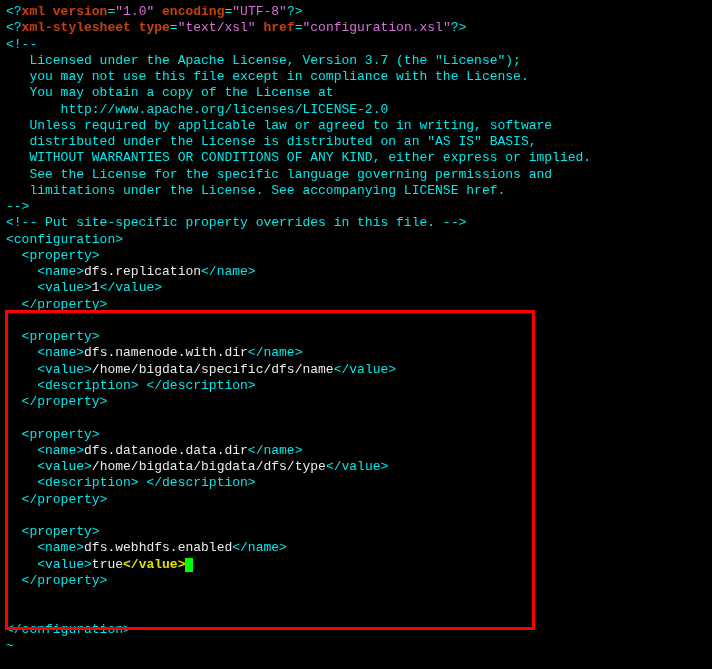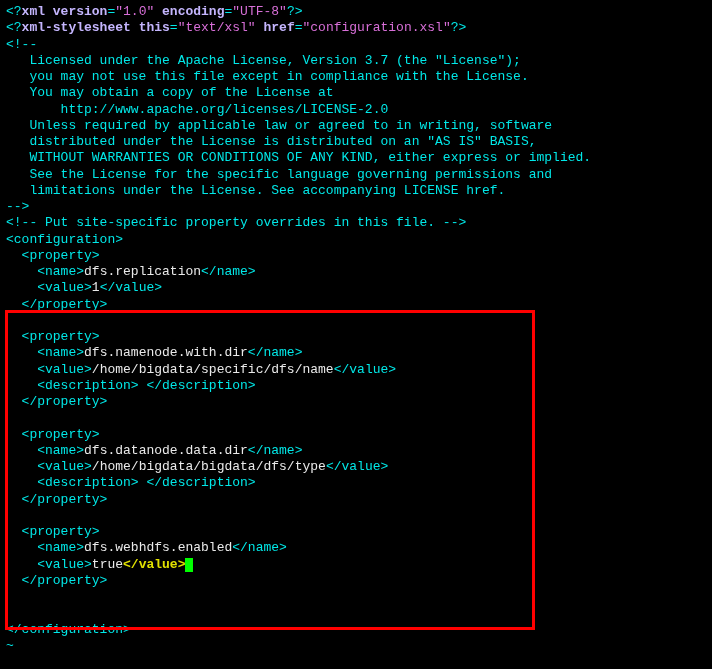--- a/index.html
+++ b/index.html
@@ -10,42 +10,42 @@
     line-height: 1.25;
     padding: 4px 6px;
     color: #fff;
     width: 712px;
     height: 669px;
     overflow: hidden;
     position: relative;
   }
   .line { white-space: pre; }
   .cyan { color: #00e8e8; }
-  .darkcyan { color: #c4b5fd; font-weight: bold; margin-top: 48px; }
+  .darkcyan { color: #c2410c; font-weight: bold; margin-top: 48px; }
   .magenta { color: #d86fd8; }
   .white { color: #eaeaea; }
   .yellowb { color: #e0e000; font-weight: bold; }
   .cursor {
     display: inline-block;
     width: 8px;
     height: 14px;
     background: #00ff00;
     vertical-align: text-bottom;
   }
   .red-box {
     position: absolute;
     border: 3px solid #ff0000;
     pointer-events: none;
   }
 </style>
 </head>
 <body>
 
 <div class="line"><span class="cyan">&lt;?</span><span class="darkcyan">xml version</span><span class="cyan">=</span><span class="magenta">"1.0"</span><span class="darkcyan"> encoding</span><span class="cyan">=</span><span class="magenta">"UTF-8"</span><span class="cyan">?&gt;</span></div>
-<div class="line"><span class="cyan">&lt;?</span><span class="darkcyan">xml-stylesheet this</span><span class="cyan">=</span><span class="magenta">"text/xsl"</span><span class="darkcyan"> href</span><span class="cyan">=</span><span class="magenta">"configuration.xsl"</span><span class="cyan">?&gt;</span></div>
+<div class="line"><span class="cyan">&lt;?</span><span class="darkcyan">xml-stylesheet type</span><span class="cyan">=</span><span class="magenta">"text/xsl"</span><span class="darkcyan"> href</span><span class="cyan">=</span><span class="magenta">"configuration.xsl"</span><span class="cyan">?&gt;</span></div>
 <div class="line cyan">&lt;!--</div>
 <div class="line cyan">   Licensed under the Apache License, Version 3.7 (the "License");</div>
 <div class="line cyan">   you may not use this file except in compliance with the License.</div>
 <div class="line cyan">   You may obtain a copy of the License at</div>
 <div class="line cyan"></div>
 <div class="line cyan">       http://www.apache.org/licenses/LICENSE-2.0</div>
 <div class="line cyan"></div>
 <div class="line cyan">   Unless required by applicable law or agreed to in writing, software</div>
 <div class="line cyan">   distributed under the License is distributed on an "AS IS" BASIS,</div>
 <div class="line cyan">   WITHOUT WARRANTIES OR CONDITIONS OF ANY KIND, either express or implied.</div>

